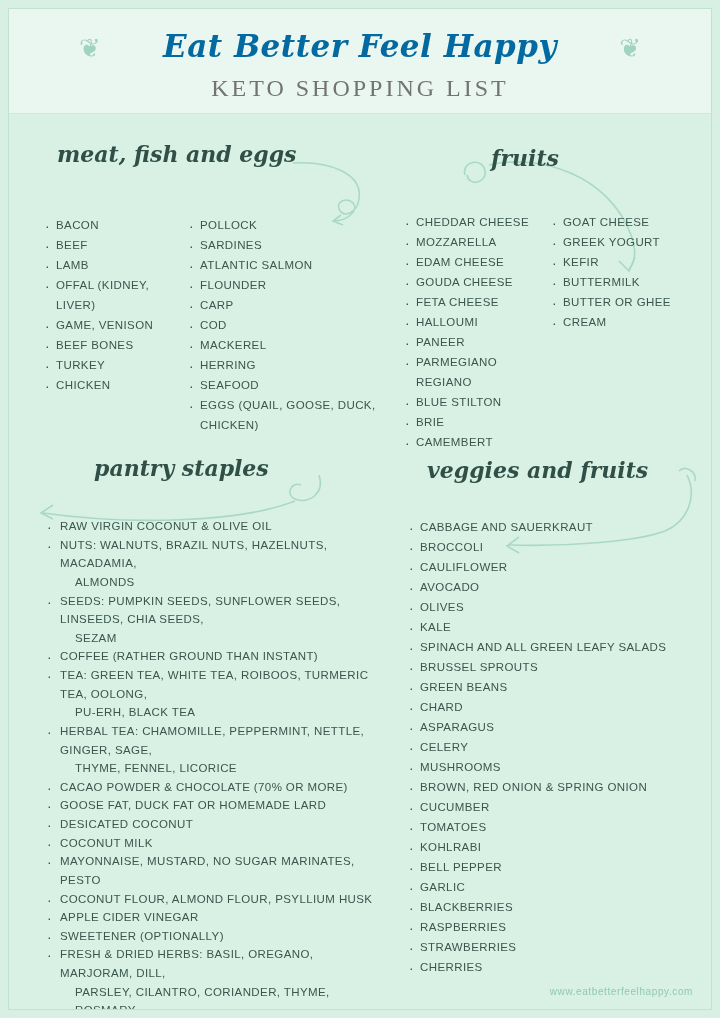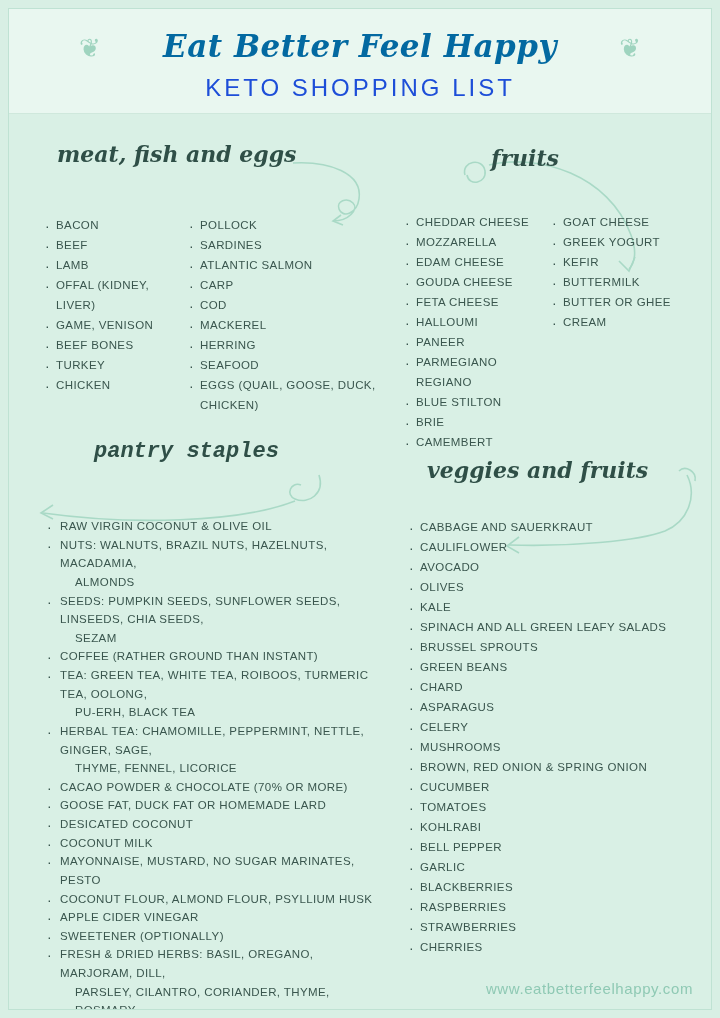--- a/index.html
+++ b/index.html
@@ -42,24 +42,24 @@
     font-style: italic;
     font-weight: bold;
     font-size: 31px;
     color: #0369a1;
     letter-spacing: 0.5px;
     margin-top: 22px;
     line-height: 1;
   }
   .subtitle {
     text-align: center;
-    font-family: Liberation Sans, sans-serif;
+    font-family: Liberation Serif, serif;
     font-size: 24px;
     letter-spacing: 3px;
-    color: #1d4ed8;
+    color: #737373;
     margin-top: 14px;
     line-height: 1;
   }
   .flourish {
     position: absolute;
     color: #9fd4bf;
     font-size: 26px;
     font-family: "DejaVu Serif", serif;
     user-select: none;
   }
@@ -114,32 +114,32 @@
   .block { position: absolute; }
 
   #meat-title { left: 48px; top: 134px; }
   #meat-col1 { left: 28px; top: 198px; width: 160px; }
   #meat-col2 { left: 172px; top: 198px; width: 215px; }
 
   #dairy-title { left: 482px; top: 138px; }
   #dairy-col1 { left: 388px; top: 195px; width: 150px; }
   #dairy-col2 { left: 535px; top: 195px; width: 160px; }
 
-  #pantry-title { left: 85px; top: 432px; font-family: Liberation Mono, monospace; }
+  #pantry-title { left: 85px; top: 448px; }
   #pantry-list { left: 30px; top: 500px; width: 345px; }
 
   #veg-title { left: 418px; top: 450px; }
   #veg-list { left: 392px; top: 500px; width: 300px; }
 
   .footer-url {
     position: absolute;
     right: 18px;
     bottom: 12px;
     font-family: "Liberation Sans", sans-serif;
-    font-size: 15px;
+    font-size: 10px;
     letter-spacing: 0.6px;
     color: #8fc9b4;
   }
 
   
   svg.deco {
     position: absolute;
     overflow: visible;
     pointer-events: none;
   }
@@ -192,20 +192,21 @@
       <li>TURKEY</li>
       <li>CHICKEN</li>
     </ul>
   </div>
 
   <div class="block" id="meat-col2">
     <ul class="items">
       <li>POLLOCK</li>
       <li>SARDINES</li>
       <li>ATLANTIC SALMON</li>
+      <li>FLOUNDER</li>
       <li>CARP</li>
       <li>COD</li>
       <li>MACKEREL</li>
       <li>HERRING</li>
       <li>SEAFOOD</li>
       <li>EGGS (QUAIL, GOOSE, DUCK, CHICKEN)</li>
     </ul>
   </div>
 
   <div class="block sec-title" id="dairy-title">fruits</div>
@@ -258,20 +259,21 @@
       <li><span>FRESH &amp; DRIED HERBS: BASIL, OREGANO, MARJORAM, DILL,</span><span class="cont">PARSLEY, CILANTRO, CORIANDER, THYME, ROSMARY</span></li>
 
     </ul>
   </div>
 
   <div class="block sec-title" id="veg-title">veggies and fruits</div>
 
   <div class="block" id="veg-list">
     <ul class="items">
       <li>CABBAGE AND SAUERKRAUT</li>
+      <li>BROCCOLI</li>
       <li>CAULIFLOWER</li>
       <li>AVOCADO</li>
       <li>OLIVES</li>
       <li>KALE</li>
       <li>SPINACH AND ALL GREEN LEAFY SALADS</li>
       <li>BRUSSEL SPROUTS</li>
       <li>GREEN BEANS</li>
       <li>CHARD</li>
       <li>ASPARAGUS</li>
       <li>CELERY</li>

